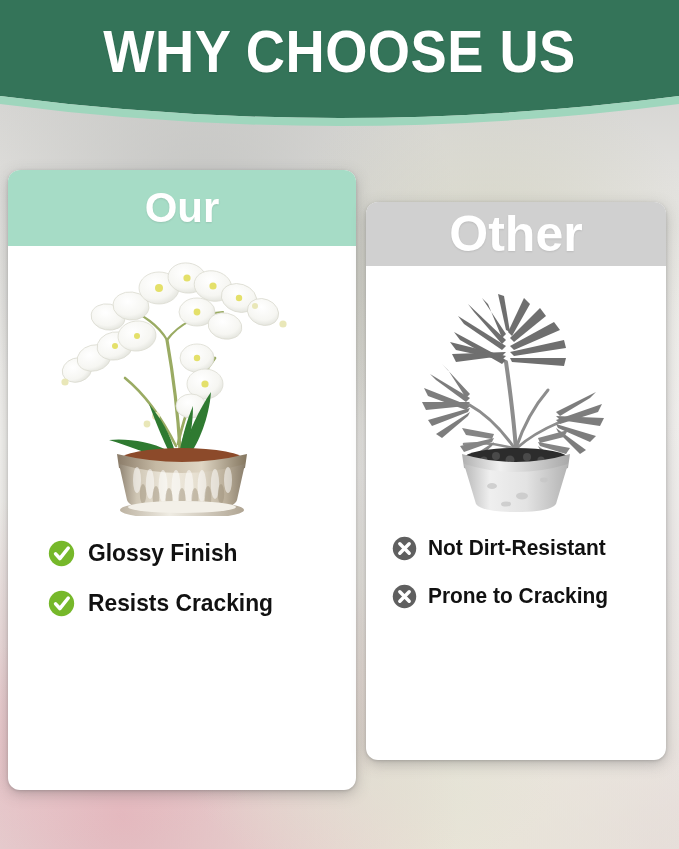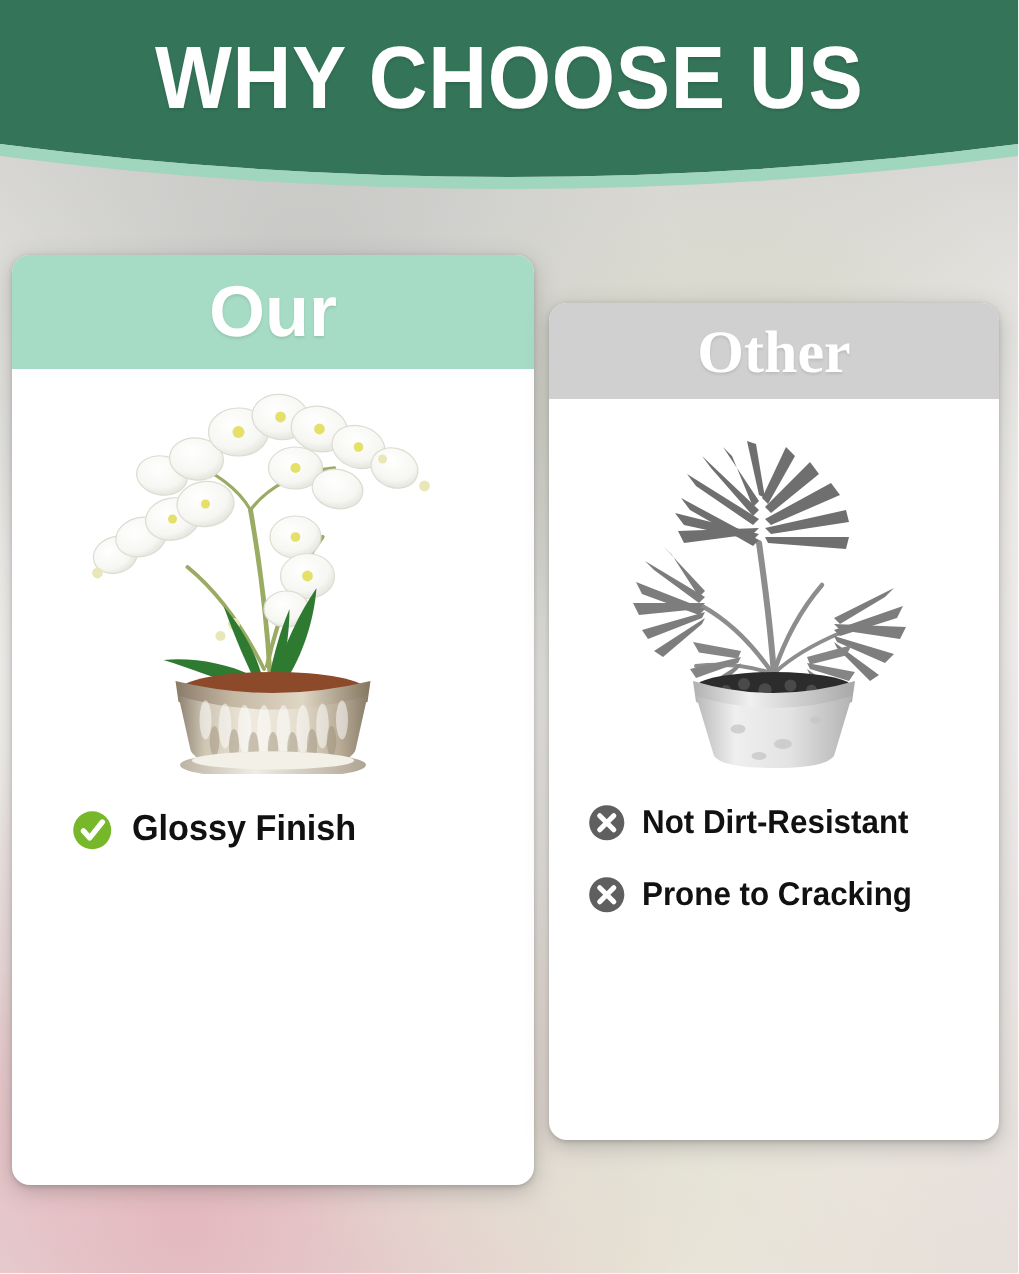--- a/index.html
+++ b/index.html
@@ -99,27 +99,26 @@
     align-items: center;
     justify-content: center;
     color: #ffffff;
     font-family: "Liberation Sans Narrow", "Liberation Sans", sans-serif;
     font-weight: bold;
     text-shadow: 0 1px 2px rgba(0,0,0,0.10);
   }
   .card-our .card-head {
     height: 76px;
     background: #a6dcc6;
-    font-size: 48px;
+    font-size: 42px;
   }
   .card-other .card-head {
     height: 64px;
     background: #d0d0d0;
-    font-size: 40px;
-    font-family: Liberation Serif, serif;
+    font-size: 50px;
   }
 
   
   .art {
     position: absolute;
     left: 0;
     width: 100%;
     display: flex;
     align-items: flex-end;
     justify-content: center;
@@ -303,20 +302,27 @@
     </div>
 
     <div class="feature-list">
       <div class="feature-row">
         <svg class="feature-icon" viewBox="0 0 32 32">
           <circle cx="16" cy="16" r="15" fill="#76b82a"></circle>
           <path d="M9 16.5 L14 22 L24 9.5" fill="none" stroke="#ffffff" stroke-width="4.2" stroke-linecap="round" stroke-linejoin="round"></path>
         </svg>
         <span class="feature-text">Glossy Finish</span>
       </div>
+      <div class="feature-row">
+        <svg class="feature-icon" viewBox="0 0 32 32">
+          <circle cx="16" cy="16" r="15" fill="#76b82a"></circle>
+          <path d="M9 16.5 L14 22 L24 9.5" fill="none" stroke="#ffffff" stroke-width="4.2" stroke-linecap="round" stroke-linejoin="round"></path>
+        </svg>
+        <span class="feature-text">Resists Cracking</span>
+      </div>
     </div>
   </div>
 
   <div class="card card-other">
     <div class="card-head">Other</div>
 
     <div class="art">
       <svg width="240" height="244" viewBox="0 0 240 244">
         <defs>
           <linearGradient id="gpotG" x1="0" y1="0" x2="1" y2="0">

